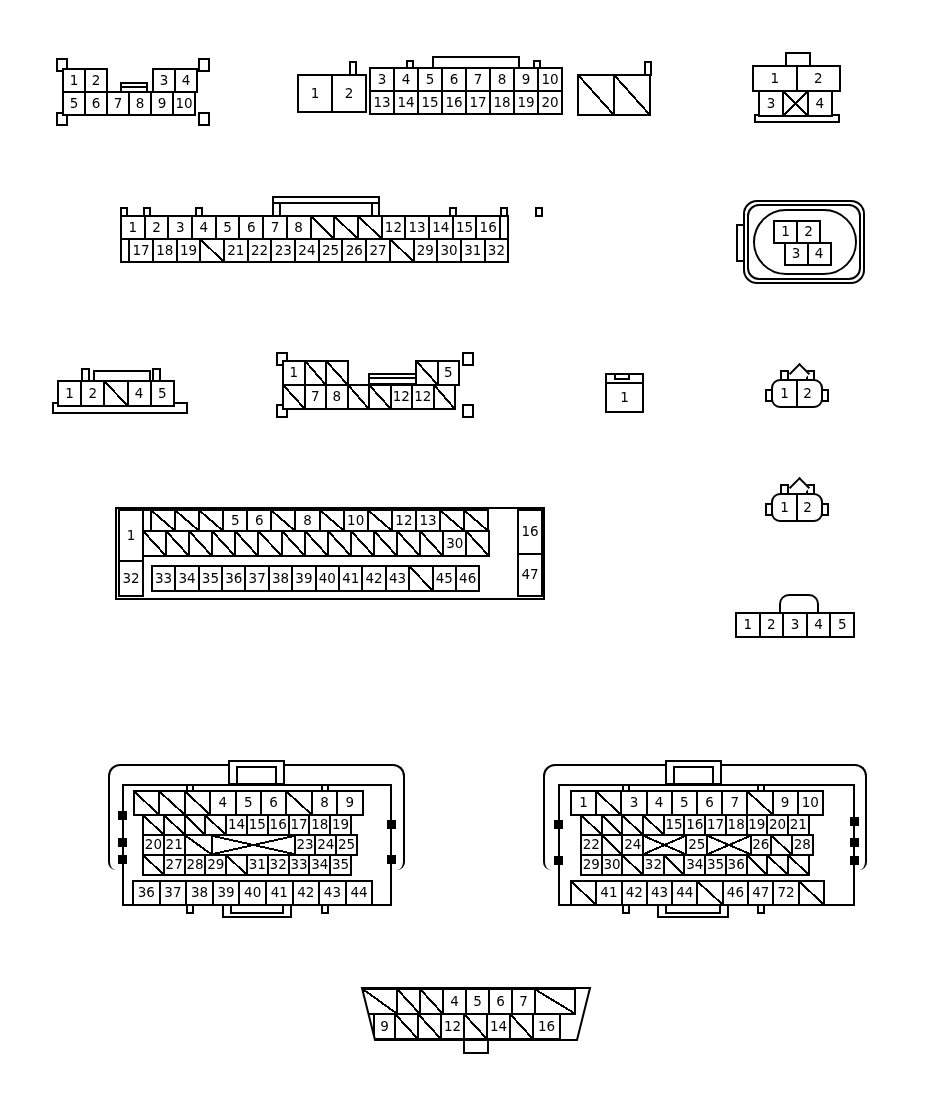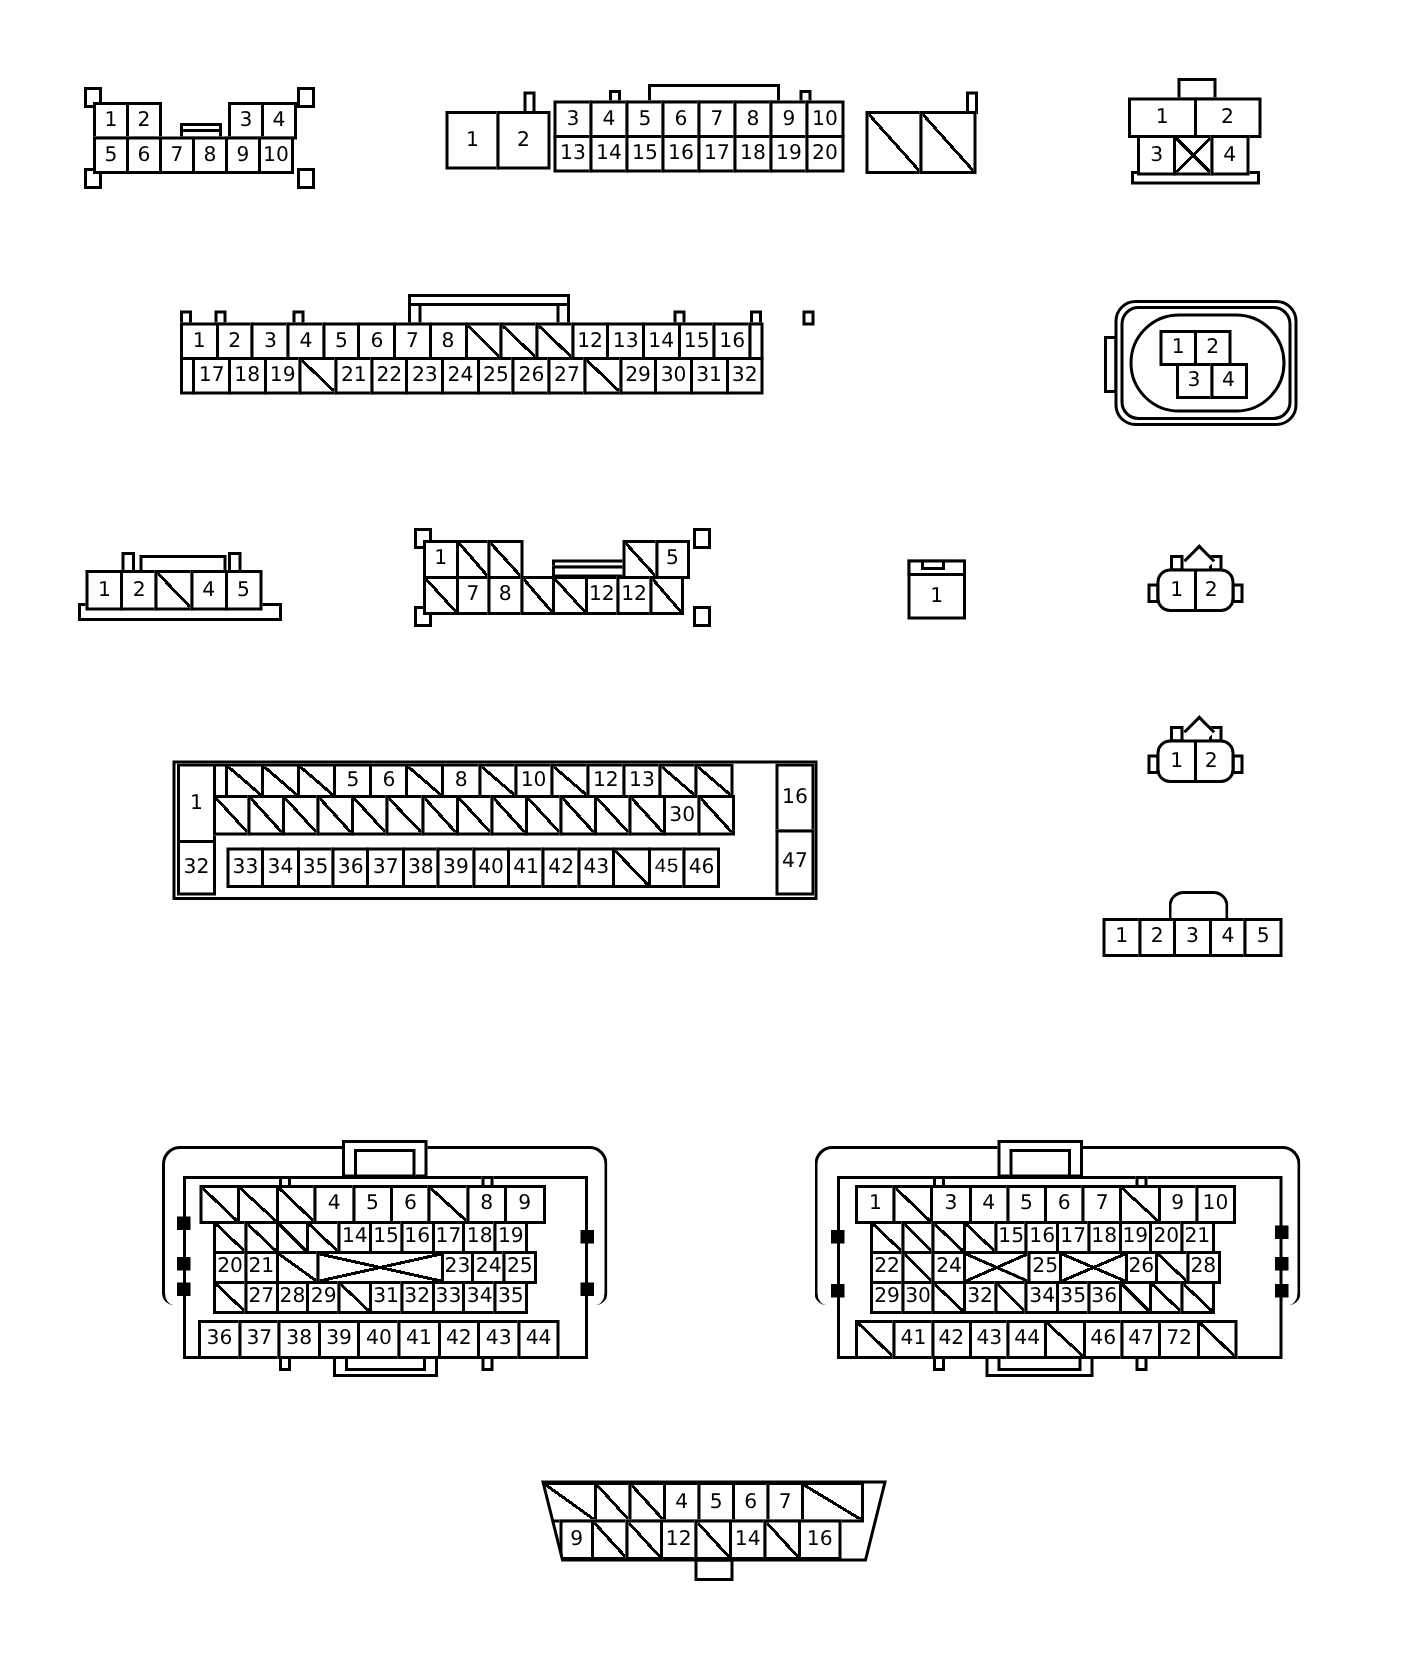--- a/index.html
+++ b/index.html
@@ -372,21 +372,21 @@
           <div class="cell" style="width: 25.4px; height: 27px;">35</div>
           <div class="cell" style="width: 25.4px; height: 27px;">36</div>
           <div class="cell" style="width: 25.4px; height: 27px;">37</div>
           <div class="cell" style="width: 25.4px; height: 27px;">38</div>
           <div class="cell" style="width: 25.4px; height: 27px;">39</div>
           <div class="cell" style="width: 25.4px; height: 27px;">40</div>
           <div class="cell" style="width: 25.4px; height: 27px;">41</div>
           <div class="cell" style="width: 25.4px; height: 27px;">42</div>
           <div class="cell" style="width: 25.4px; height: 27px;">43</div>
           <div class="cell hatch" style="width: 25.4px; height: 27px;"></div>
-          <div class="cell" style="width: 25.4px; height: 27px; font-family: Liberation Mono, monospace;">45</div>
+          <div class="cell" style="width: 25.4px; height: 27px;">45</div>
           <div class="cell" style="width: 25.4px; height: 27px;">46</div>
         </div>
       </div>
   </div>
 
   
   <div class="connector">
     <div class="box z1 shell-open" style="left:108px;top:764px;width:297px;height:106px;"></div>
     <div class="box z2" style="left:228px;top:760px;width:57px;height:25px;"></div>
     <div class="box z2" style="left:236px;top:766px;width:41px;height:19px;"></div>

